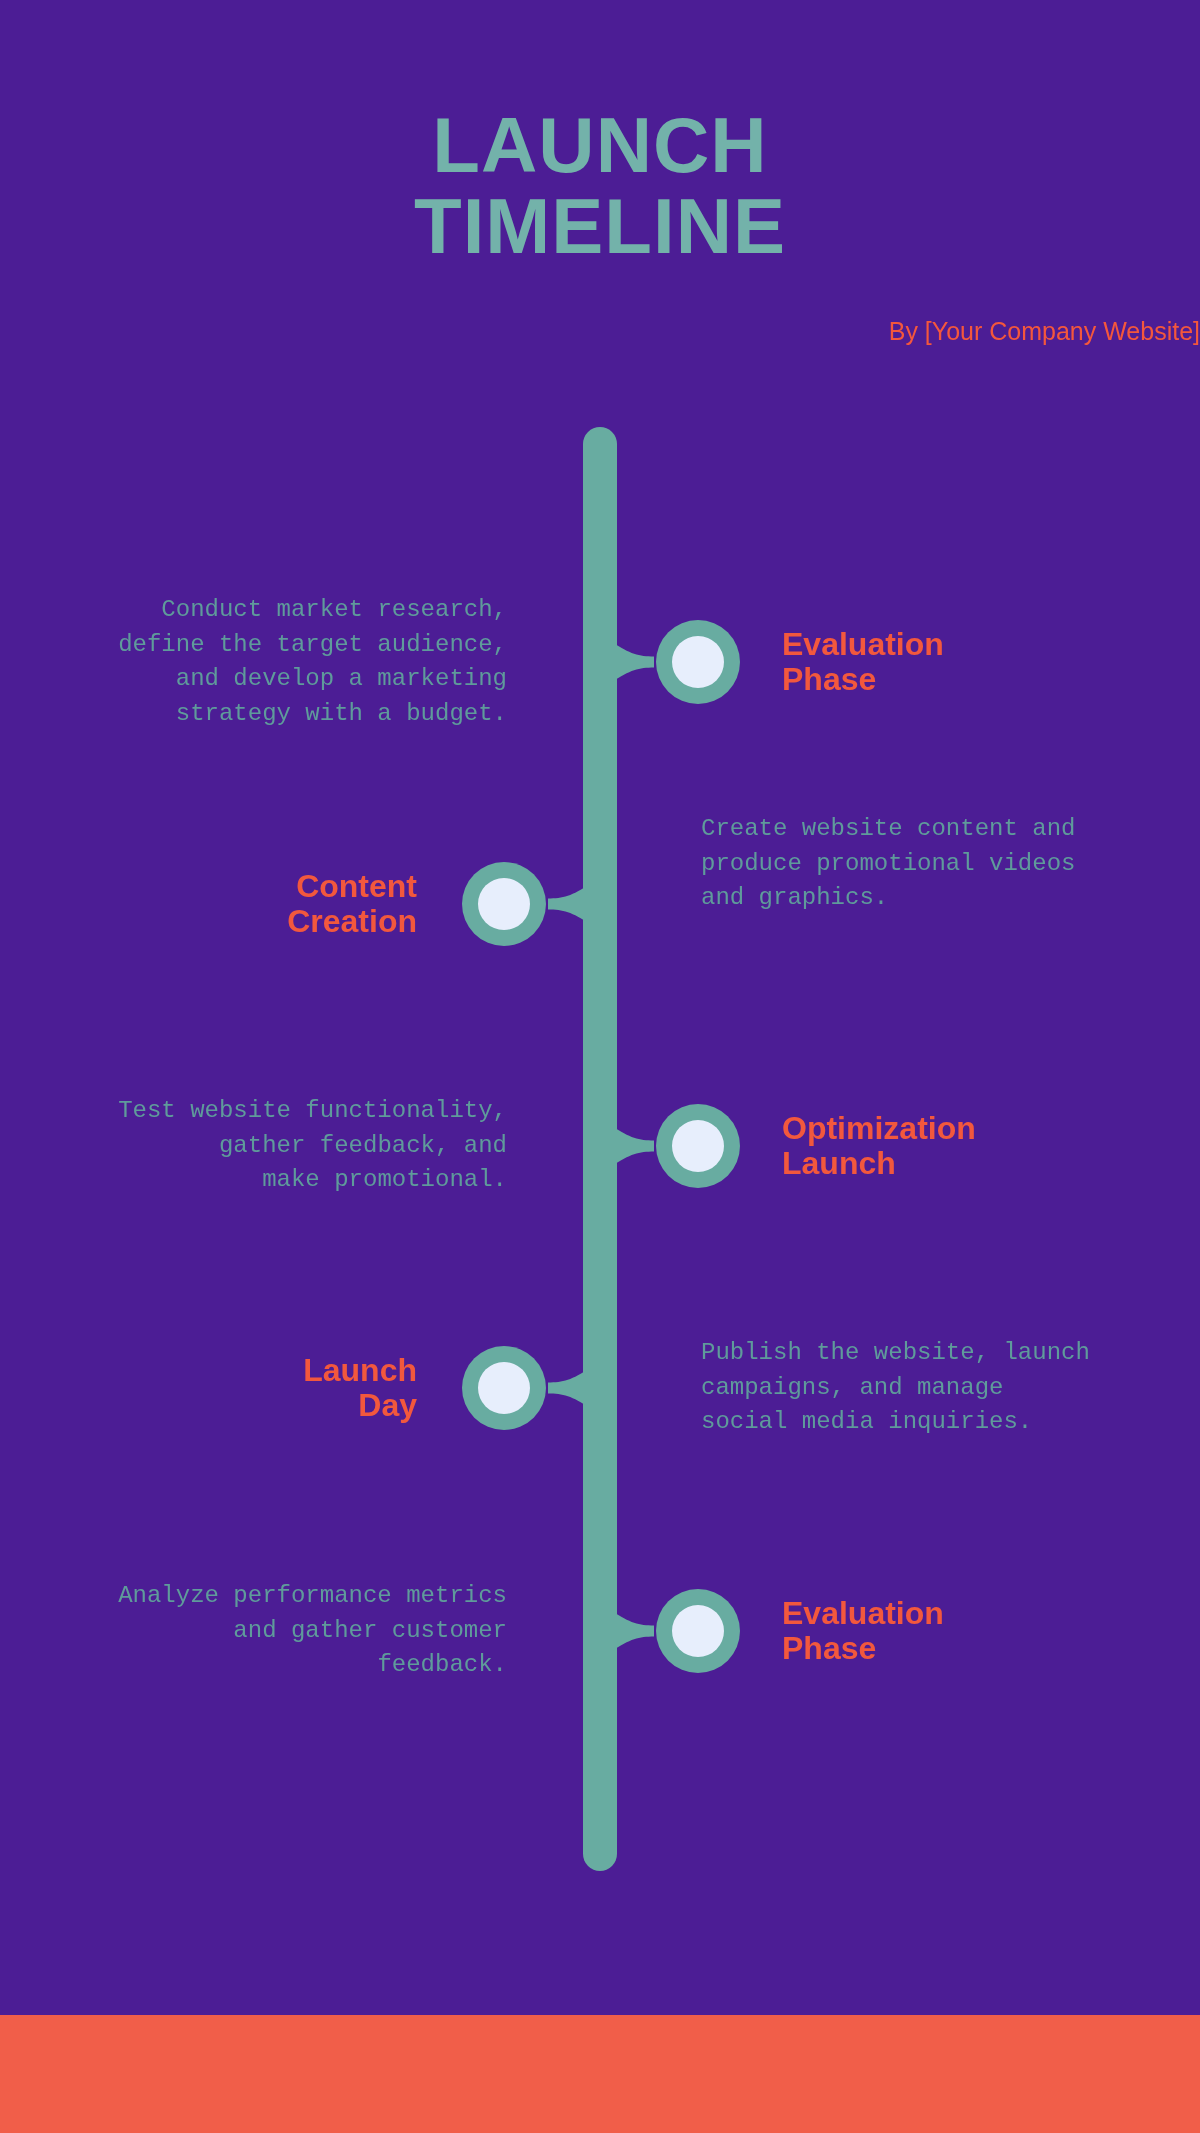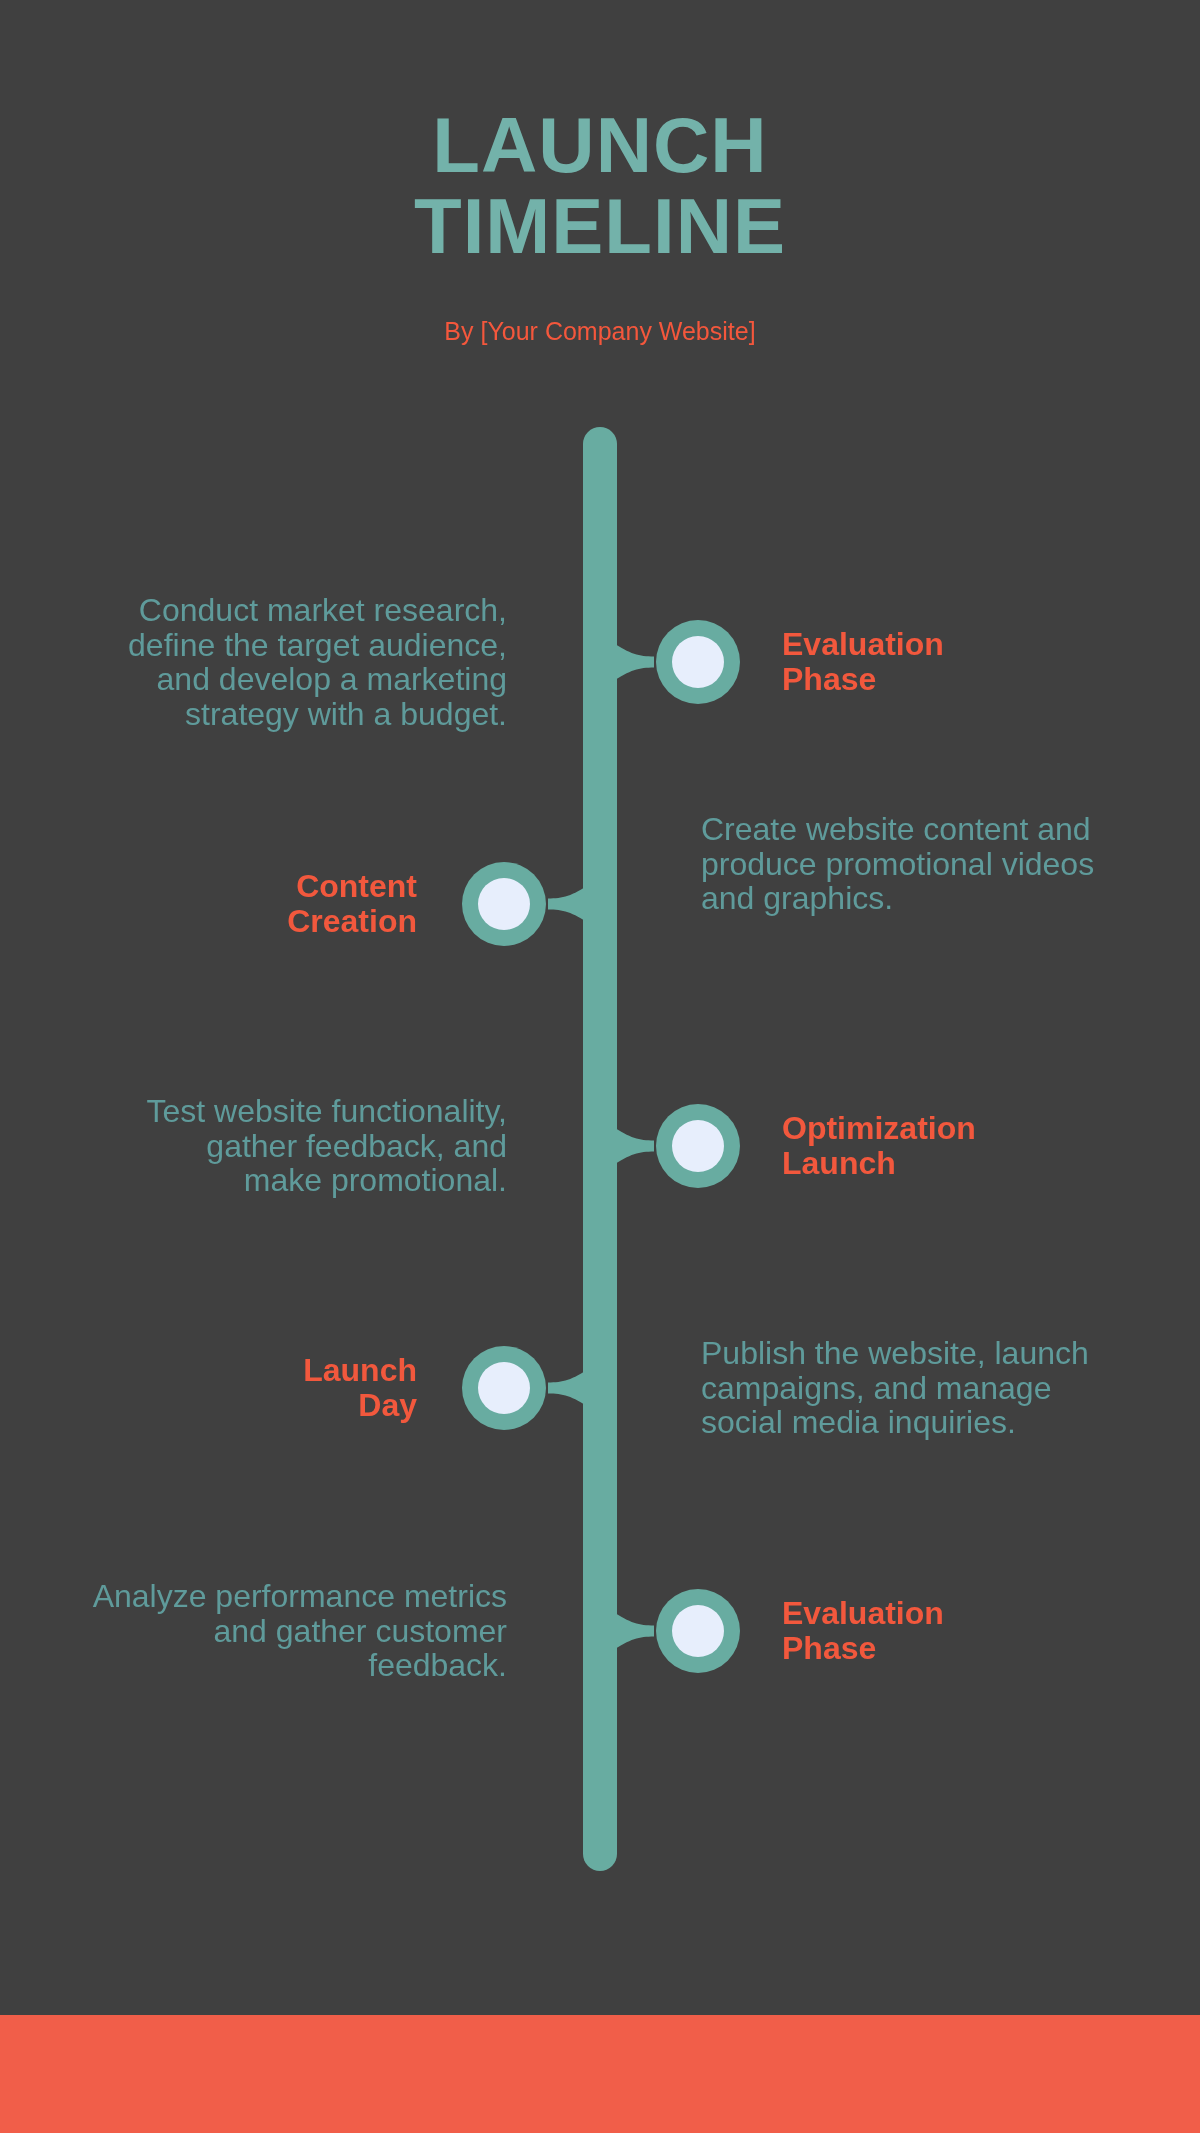--- a/index.html
+++ b/index.html
@@ -1,52 +1,52 @@
 <!DOCTYPE html>
 <html><head>
 <meta charset="utf-8">
 <style>
   html,body { margin:0; padding:0; background:#10141f; }
   .canvas {
     position:relative;
     width:1200px; height:2133px;
     margin:0 auto;
-    background:#404040;
+    background:#4c1d95;
     overflow:hidden;
     font-family:"Liberation Sans", sans-serif;
   }
 
   
   .title {
     position:absolute; top:105px; left:0; width:1200px;
     text-align:center;
     font-size:78px; line-height:81px; font-weight:700;
     letter-spacing:1px;
     color:#73B2AA;
     white-space:pre-line;
   }
   .subtitle {
     position:absolute; top:316px; left:0; width:1200px;
-    text-align:center;
+    text-align:right;
     font-size:25px; line-height:30px; font-weight:400;
     color:#F4573C;
   }
 
   
   .spine {
     position:absolute; left:583px; top:427px;
     width:34px; height:1444px;
     background:#68ACA1; border-radius:17px;
   }
 
   
   .m-block { position:absolute; display:flex; flex-direction:column; justify-content:center; height:160px; }
   .m-desc {
-    font-size:32px; line-height:34.5px; font-weight:400;
-    color:#5F9B9B; white-space:pre-line;
+    font-size:24px; line-height:34.5px; font-weight:400;
+    color:#5F9B9B; white-space:pre-line;font-family:Liberation Mono, monospace;
   }
   .m-title {
     font-size:32px; line-height:35px; font-weight:700;
     color:#F2583D; white-space:pre-line;
   }
   .align-r { text-align:right; }
   .align-l { text-align:left; }
 
   .desc-left   { right:693px; width:440px; }   
   .head-right  { left:782px;  width:380px; }   

